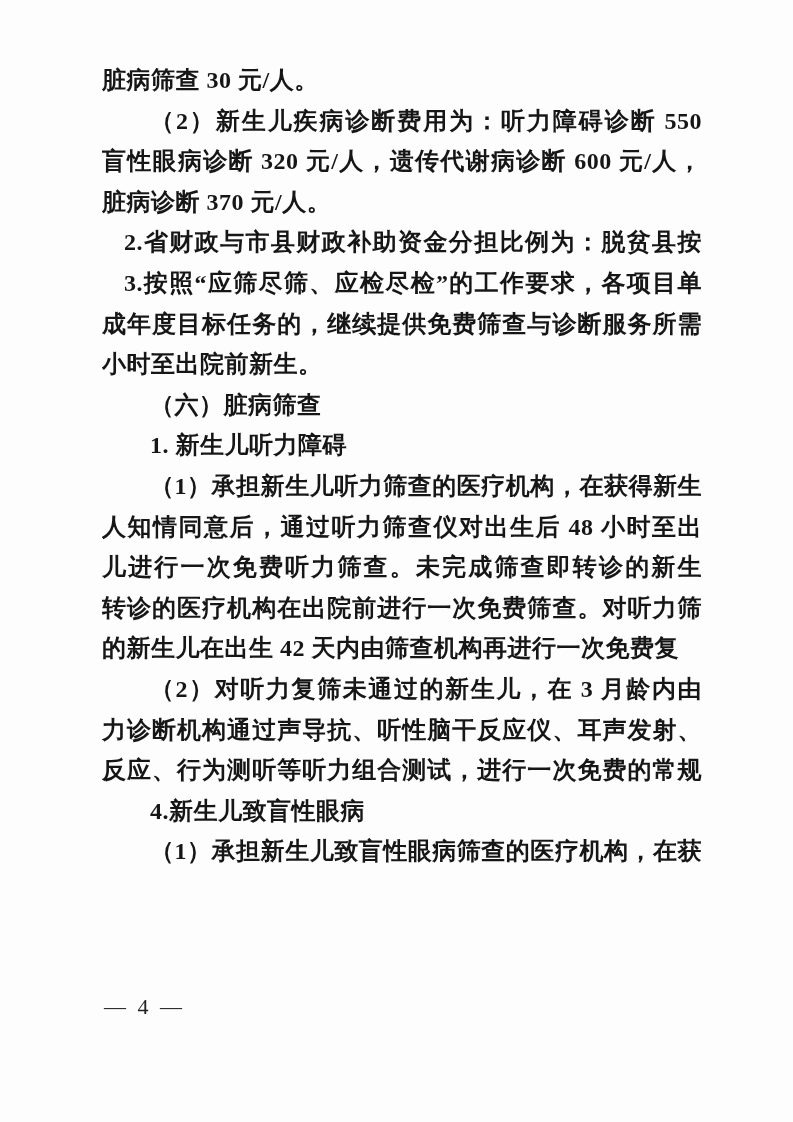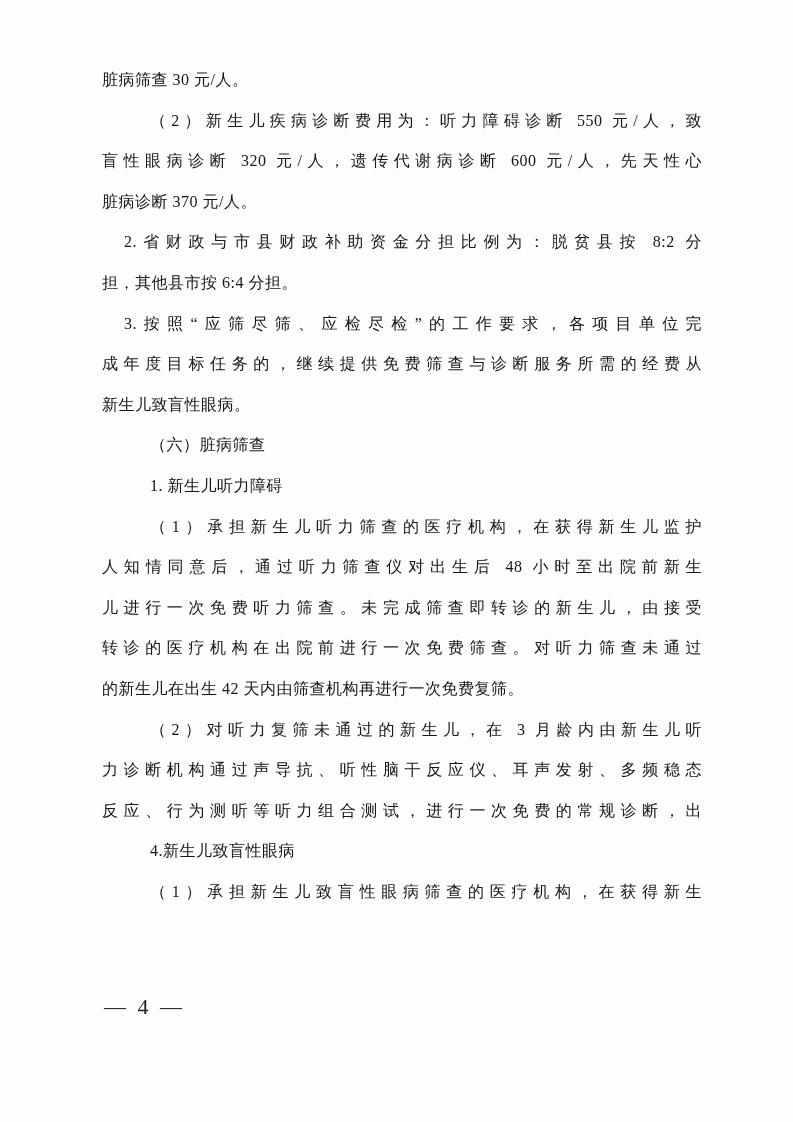--- a/index.html
+++ b/index.html
@@ -14,23 +14,24 @@
     background: #fdfdfd;
     overflow: hidden;
     font-family: "Liberation Serif", "DejaVu Serif", serif;
     color: #161616;
   }
   .doc {
     position: absolute;
     left: 102px;
     top: 60px;
     width: 600px;
-    font-size: 16px;
+    font-size: 24px;
     line-height: 40.6px;
     letter-spacing: 0.5px;
+    font-weight: bold;
   }
   .ln {
     height: 40.6px;
     overflow: hidden;
     text-align: left;
   }
   .ln.full {
     text-align: justify;
     text-align-last: justify;
   }
@@ -48,24 +49,23 @@
 </head>
 <body>
 
 <div class="page">
   <div class="doc">
     <div class="ln">脏病筛查 30 元/人。</div>
     <div class="ln full ind2">（2）新生儿疾病诊断费用为：听力障碍诊断 550 元/人，致</div>
     <div class="ln full">盲性眼病诊断 320 元/人，遗传代谢病诊断 600 元/人，先天性心</div>
     <div class="ln">脏病诊断 370 元/人。</div>
     <div class="ln full ind1">2.省财政与市县财政补助资金分担比例为：脱贫县按 8:2 分</div>
-    <div class="ln">担，其他县市按 6:4 分担。</div>
     <div class="ln full ind1">3.按照“应筛尽筛、应检尽检”的工作要求，各项目单位完</div>
     <div class="ln full">成年度目标任务的，继续提供免费筛查与诊断服务所需的经费从</div>
-    <div class="ln">新生儿致盲性眼病。</div>
+    <div class="ln">小时至出院前新生。</div>
     <div class="ln ind2">（六）脏病筛查</div>
     <div class="ln ind2">1. 新生儿听力障碍</div>
     <div class="ln full ind2">（1）承担新生儿听力筛查的医疗机构，在获得新生儿监护</div>
     <div class="ln full">人知情同意后，通过听力筛查仪对出生后 48 小时至出院前新生</div>
     <div class="ln full">儿进行一次免费听力筛查。未完成筛查即转诊的新生儿，由接受</div>
     <div class="ln full">转诊的医疗机构在出院前进行一次免费筛查。对听力筛查未通过</div>
     <div class="ln">的新生儿在出生 42 天内由筛查机构再进行一次免费复筛。</div>
     <div class="ln full ind2">（2）对听力复筛未通过的新生儿，在 3 月龄内由新生儿听</div>
     <div class="ln full">力诊断机构通过声导抗、听性脑干反应仪、耳声发射、多频稳态</div>
     <div class="ln full">反应、行为测听等听力组合测试，进行一次免费的常规诊断，出</div>

